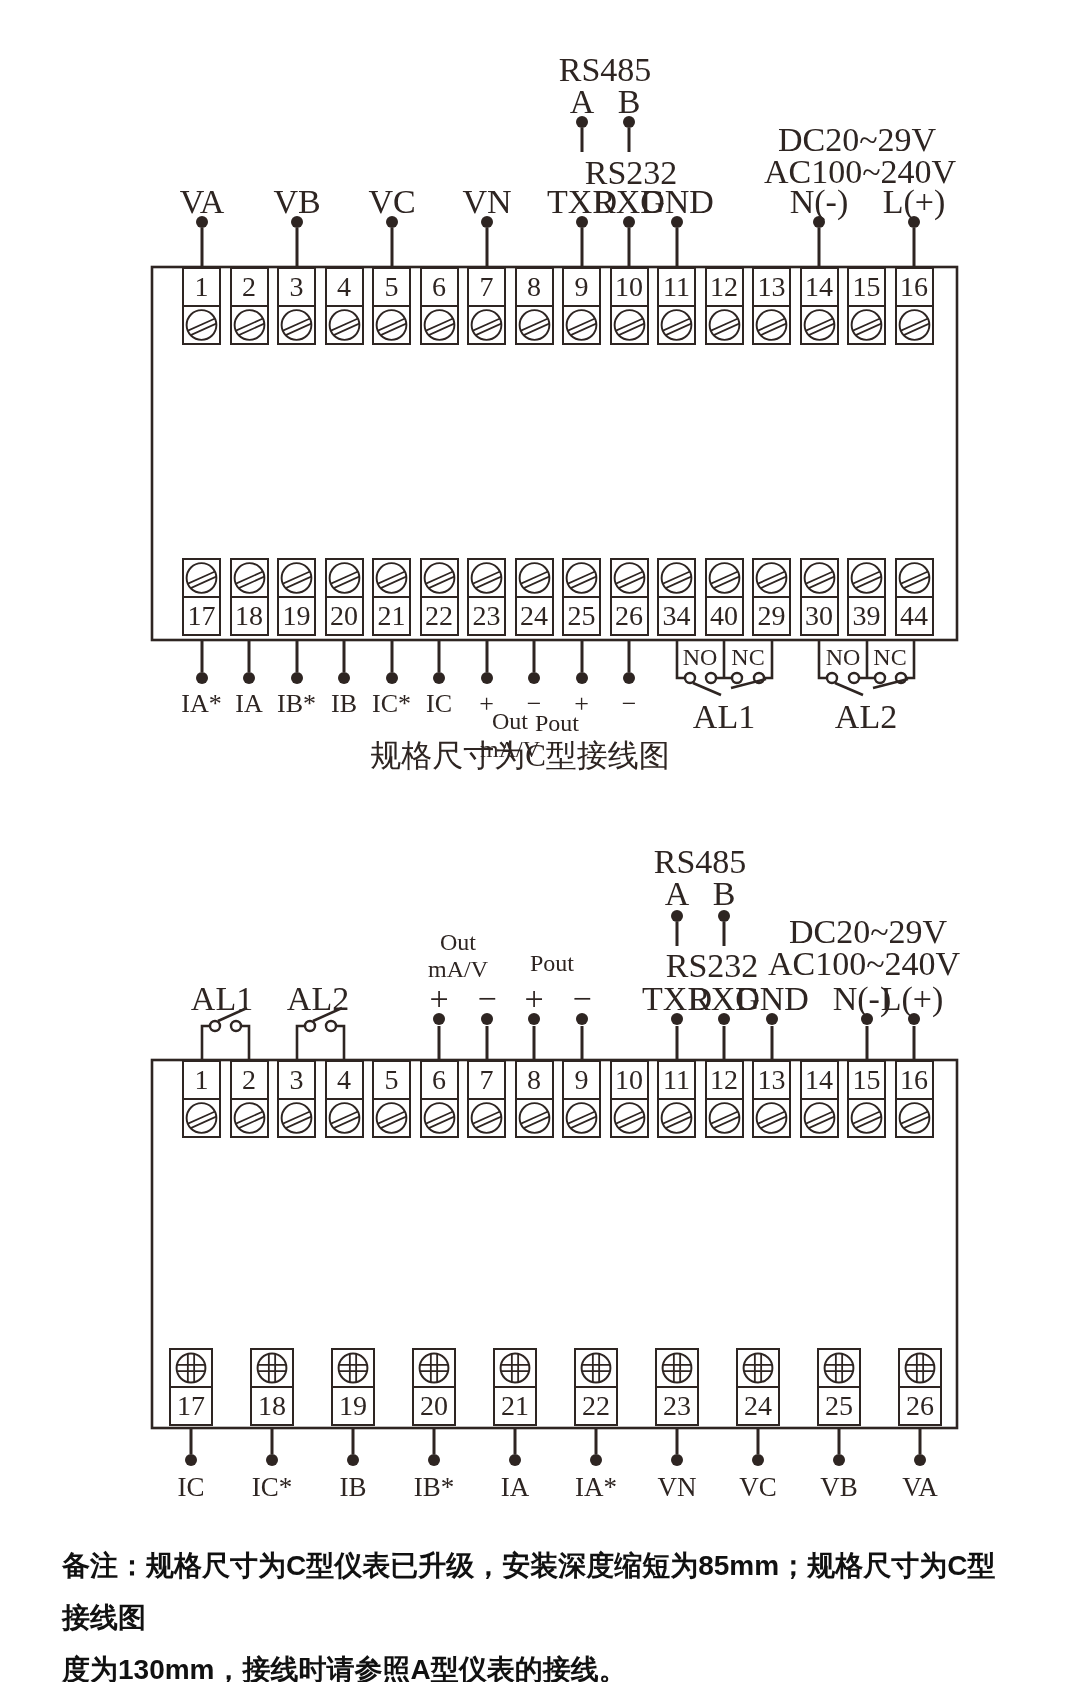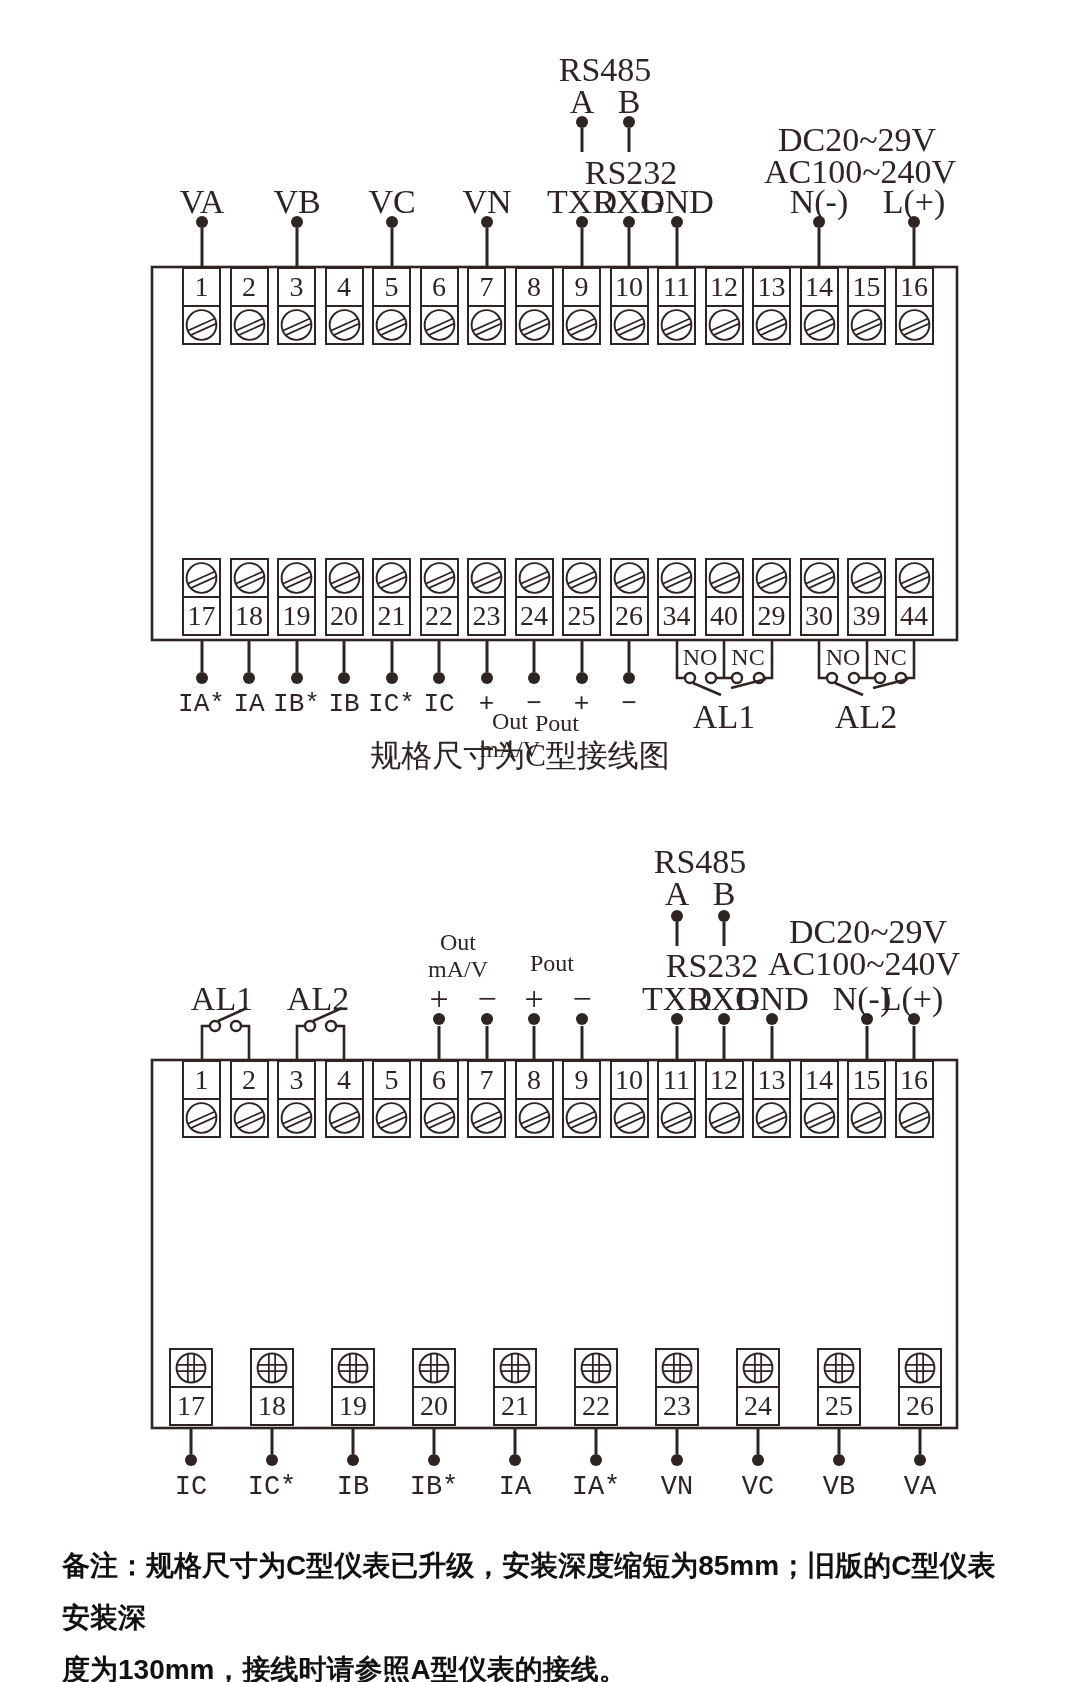--- a/index.html
+++ b/index.html
@@ -21,21 +21,21 @@
   .strip{position:absolute;display:flex;z-index:1;gap:8.5px;}
   .strip.widegap{gap:37px;}
   .term{display:flex;flex-direction:column;width:39px;}
   .wide .term{width:44px;}
   .flip .term{flex-direction:column-reverse;}
   .num{box-sizing:border-box;height:40px;border:2px solid var(--ink);background:#fff;
        display:flex;align-items:center;justify-content:center;font-size:28px;}
   .screw{box-sizing:border-box;height:40px;border:2px solid var(--ink);background:#fff;margin-top:-2px;}
   .flip .screw{margin-top:0;margin-bottom:-2px;}
   .screw svg{display:block;width:100%;height:100%;}
-  .lblrow{position:absolute;display:flex;z-index:2;gap:8.5px;font-family:Liberation Mono, monospace;}
+  .lblrow{position:absolute;display:flex;z-index:2;gap:8.5px;}
   .lblrow.widegap{gap:37px;}
   .lblrow .cell{width:39px;display:flex;justify-content:center;font-size:26px;white-space:nowrap;}
   .lblrow.wide .cell{width:44px;font-size:27px;}
   .note{position:absolute;left:62px;top:1540px;width:956px;z-index:2;
         font-family:"Liberation Sans","DejaVu Sans",sans-serif;font-weight:bold;
         font-size:28px;line-height:52px;color:#111;}
 </style>
 </head>
 <body>
 
@@ -693,17 +693,17 @@
       <div class="cell">IB*</div>
       <div class="cell">IA</div>
       <div class="cell">IA*</div>
       <div class="cell">VN</div>
       <div class="cell">VC</div>
       <div class="cell">VB</div>
       <div class="cell">VA</div>
     </div>
 
   <div class="note">
-    <div>备注：规格尺寸为C型仪表已升级，安装深度缩短为85mm；旧版的C型仪表安装深</div>
+    <div>备注：规格尺寸为C型仪表已升级，安装深度缩短为85mm；规格尺寸为C型接线图</div>
     <div>度为130mm，接线时请参照A型仪表的接线。</div>
   </div>
 
 </div>
 
 </body></html>

